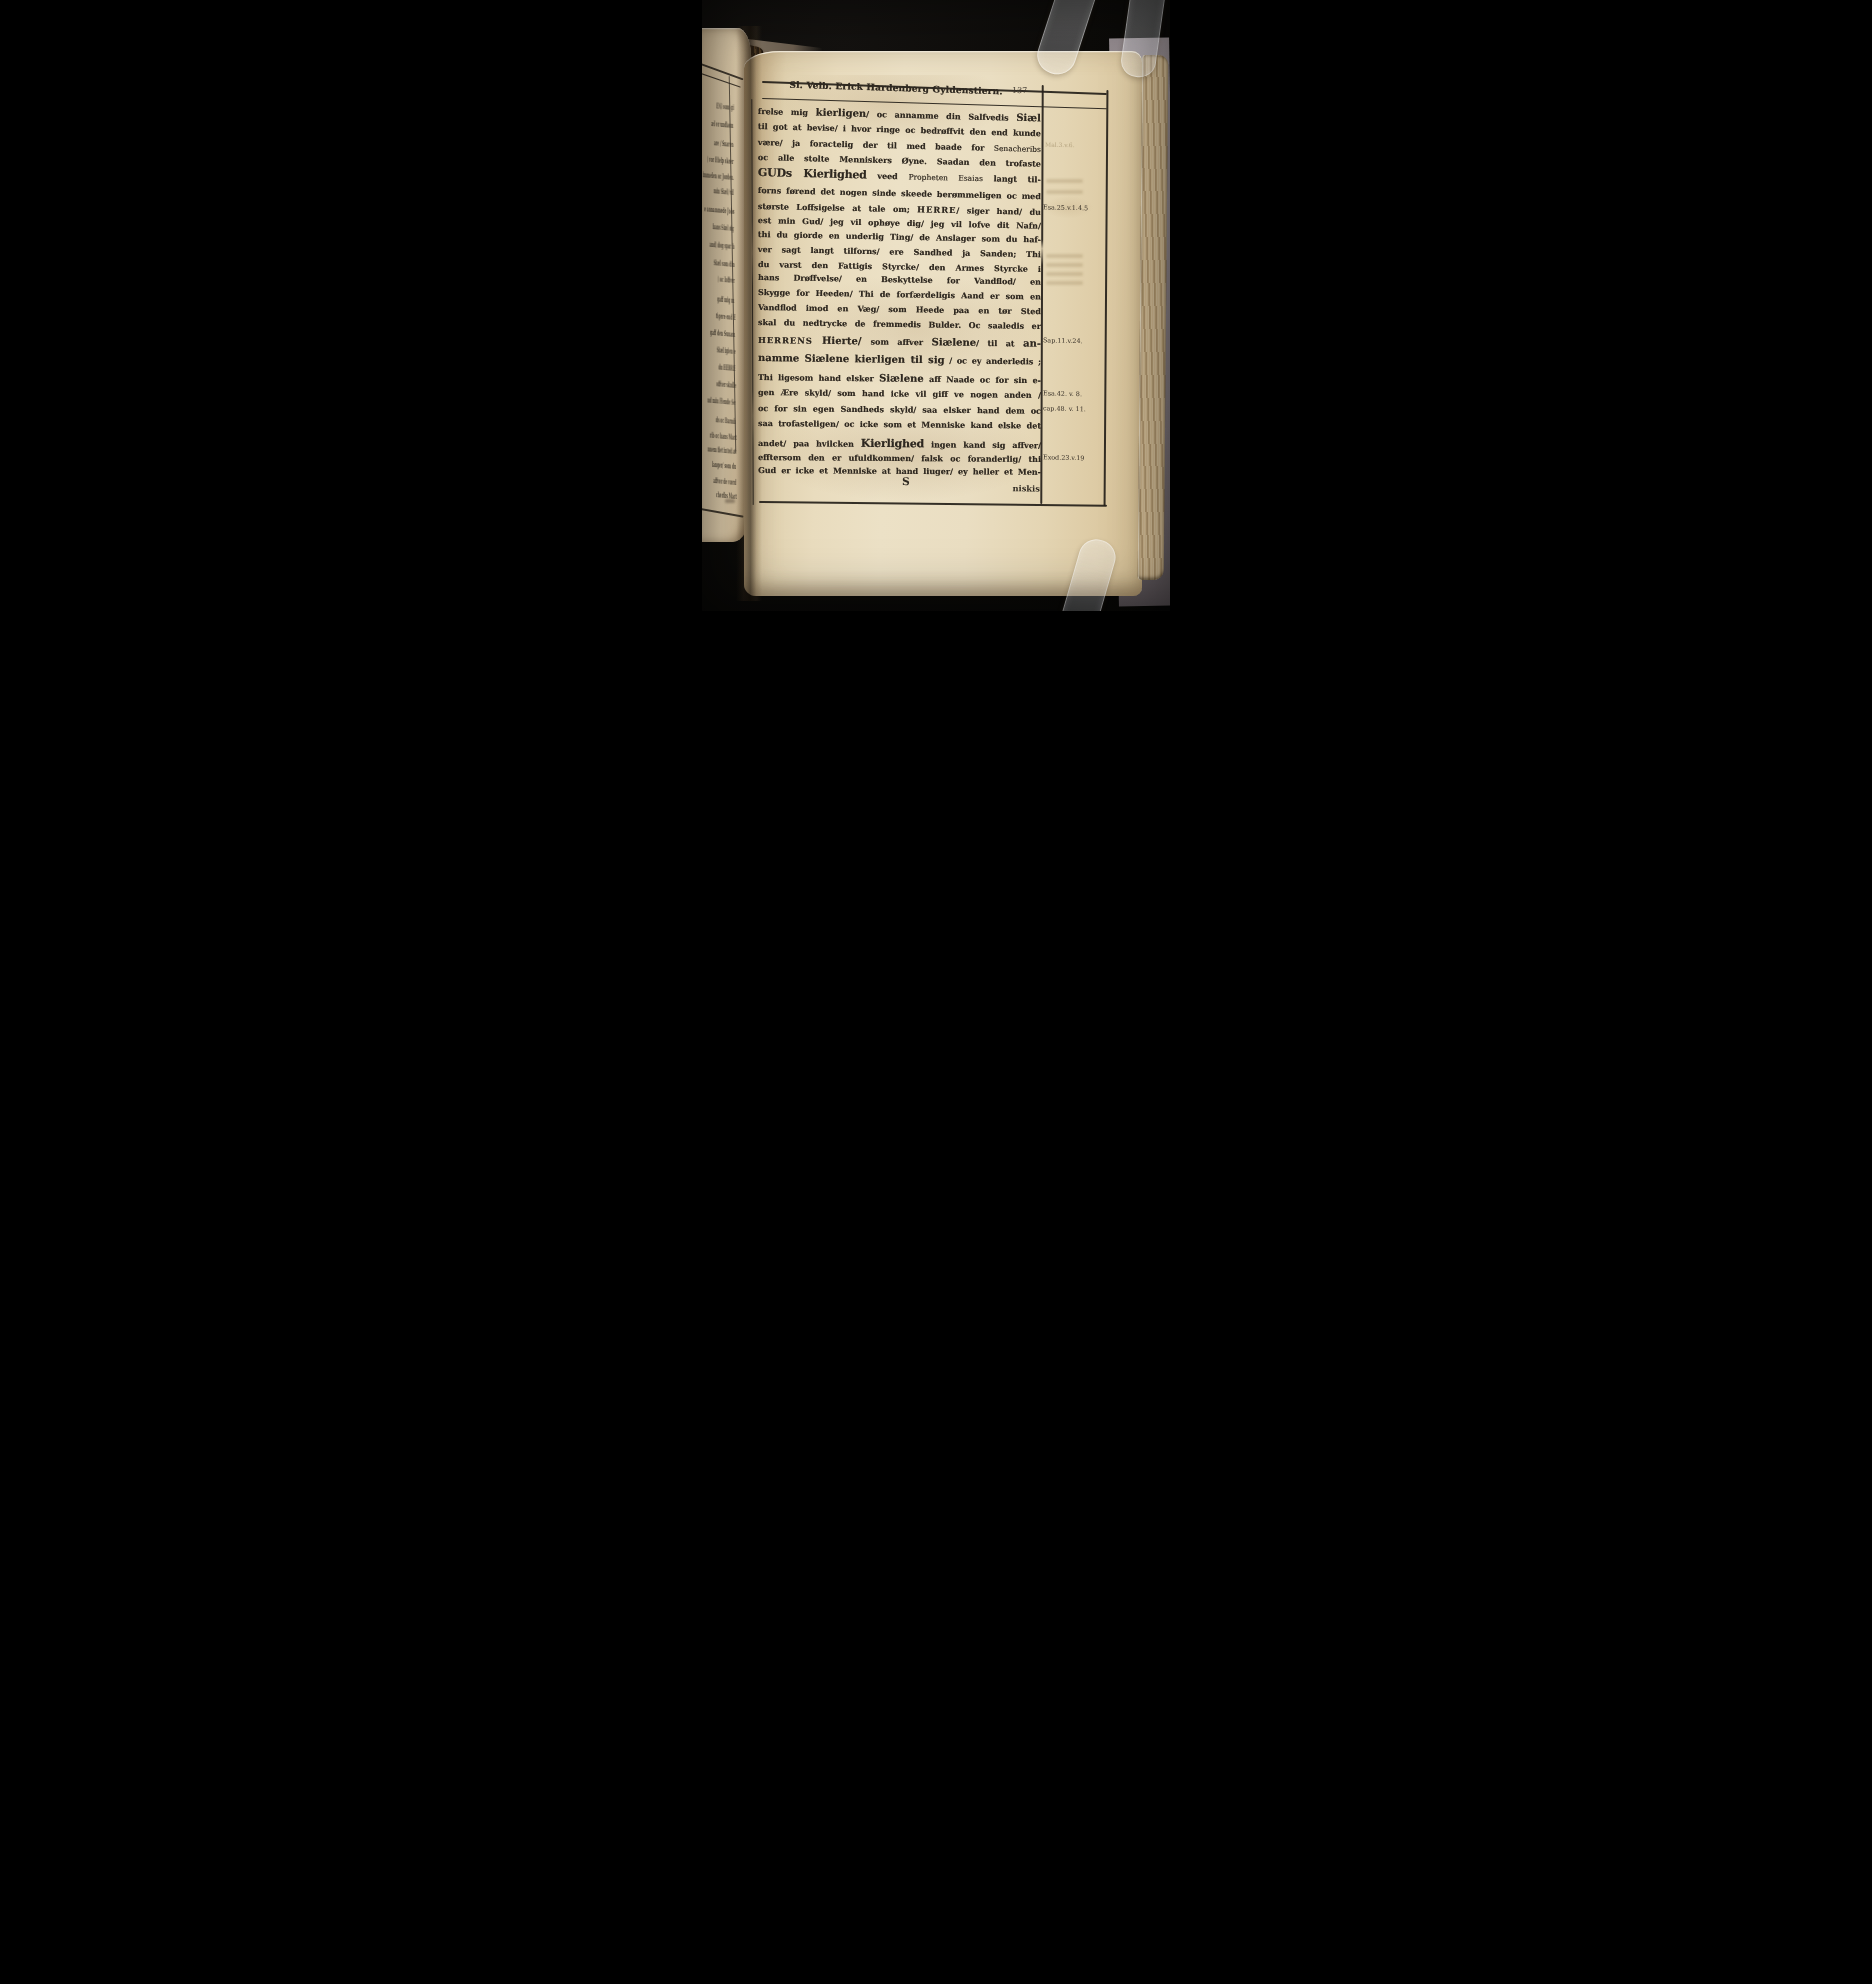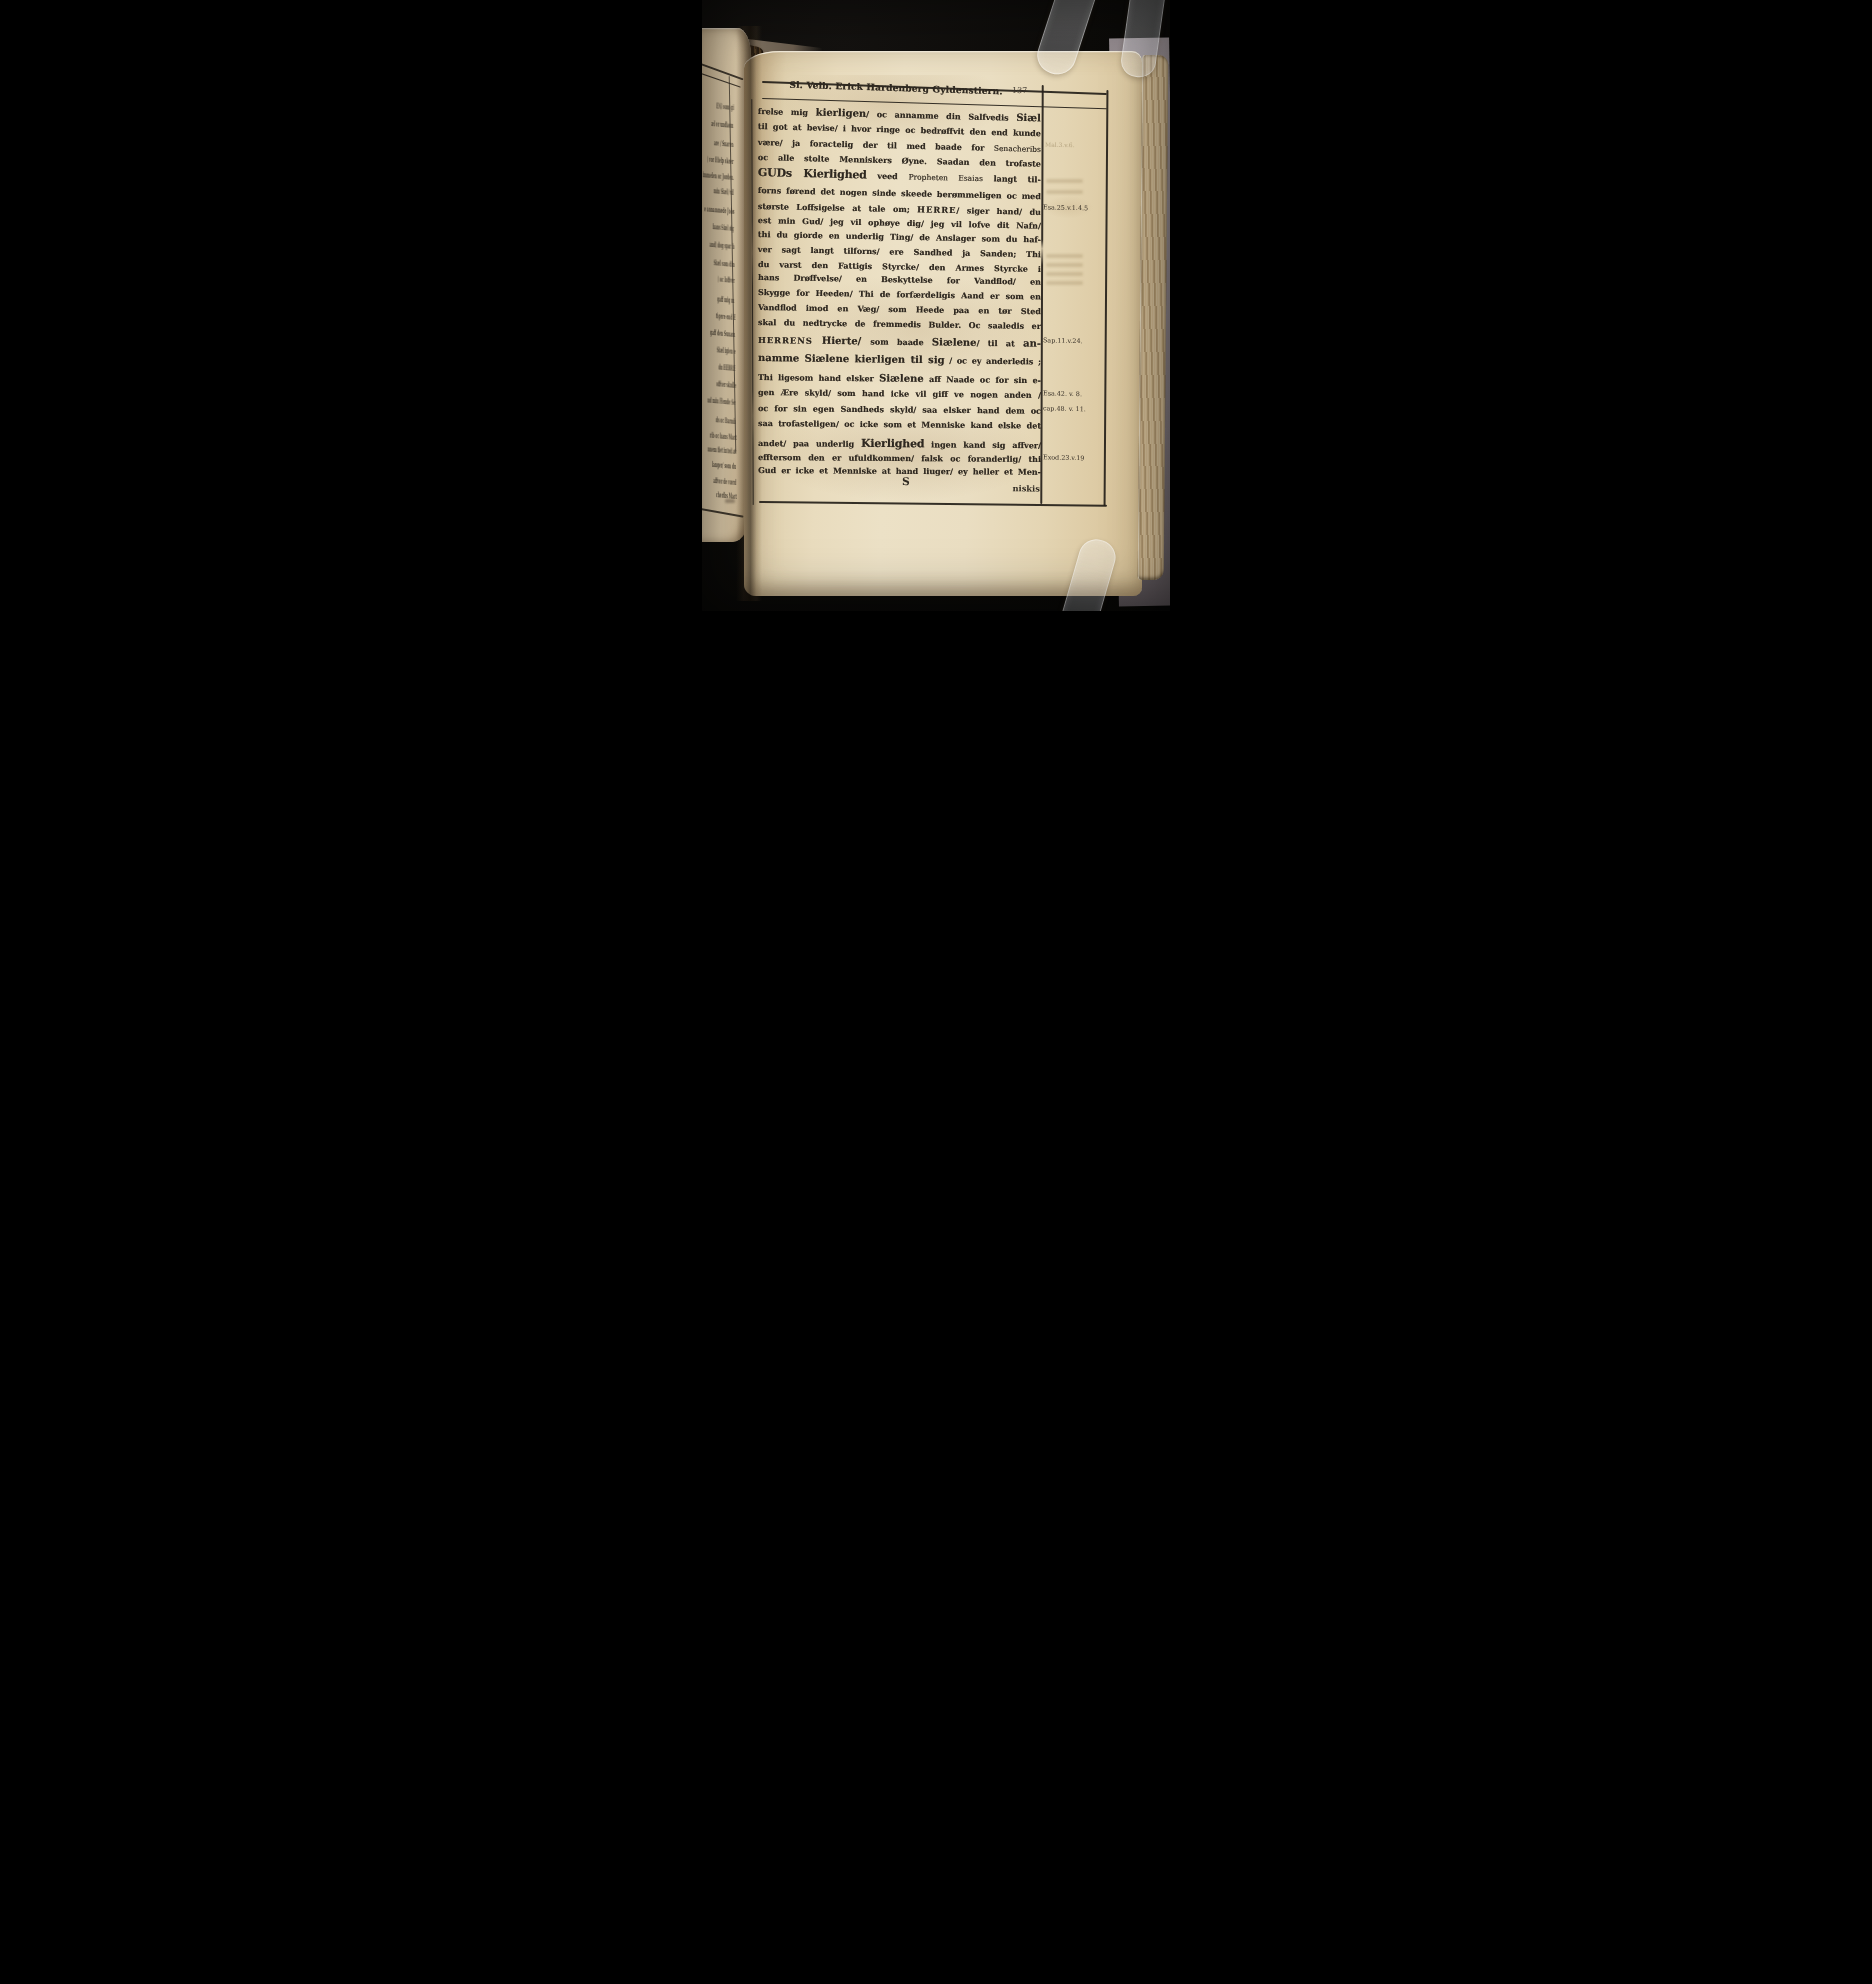--- a/index.html
+++ b/index.html
@@ -166,27 +166,27 @@
       <div class="line" style="top: 186px; transform: rotate(1.25deg);"><span class="seg-b">forns førend det nogen sinde skeede berømmeligen oc med</span></div>
       <div class="line" style="top: 202px; transform: rotate(1.2deg);"><span class="seg-b">største Loffsigelse at tale om;  </span><span class="seg-caps">HERRE</span><span class="seg-b">/ siger hand/ du</span></div>
       <div class="line" style="top: 216px; transform: rotate(1.15deg);"><span class="seg-b">est min Gud/ jeg vil ophøye dig/ jeg vil lofve dit Nafn/</span></div>
       <div class="line" style="top: 230px; transform: rotate(1.1deg);"><span class="seg-b">thi du giorde en underlig Ting/ de Anslager som du haf-</span></div>
       <div class="line" style="top: 245px; transform: rotate(1.05deg);"><span class="seg-b">ver sagt langt tilforns/ ere Sandhed ja Sanden; Thi</span></div>
       <div class="line" style="top: 260px; transform: rotate(1deg);"><span class="seg-b">du varst den Fattigis Styrcke/ den Armes Styrcke i</span></div>
       <div class="line" style="top: 273px; transform: rotate(0.95deg);"><span class="seg-b">hans Drøffvelse/ en Beskyttelse for Vandflod/ en</span></div>
       <div class="line" style="top: 288px; transform: rotate(0.9deg);"><span class="seg-b">Skygge for Heeden/ Thi de forfærdeligis Aand er som en</span></div>
       <div class="line" style="top: 303px; transform: rotate(0.85deg);"><span class="seg-b">Vandflod imod en Væg/ som Heede paa en tør Sted</span></div>
       <div class="line" style="top: 318px; transform: rotate(0.8deg);"><span class="seg-b">skal du nedtrycke de fremmedis Bulder.  Oc saaledis er</span></div>
-      <div class="line" style="top: 335px; transform: rotate(0.75deg);"><span class="seg-caps">HERRENS</span><span class="seg-big"> Hierte/ </span><span class="seg-b">som baade </span><span class="seg-big">Siælene</span><span class="seg-b">/ til at </span><span class="seg-big">an-</span></div>
+      <div class="line" style="top: 335px; transform: rotate(0.75deg);"><span class="seg-caps">HERRENS</span><span class="seg-big"> Hierte/ </span><span class="seg-b">som affver </span><span class="seg-big">Siælene</span><span class="seg-b">/ til at </span><span class="seg-big">an-</span></div>
       <div class="line" style="top: 353px; transform: rotate(0.7deg);"><span class="seg-big">namme Siælene kierligen til sig</span><span class="seg-b"> / oc ey anderledis ;</span></div>
       <div class="line" style="top: 372px; transform: rotate(0.65deg);"><span class="seg-b">Thi ligesom hand elsker </span><span class="seg-big">Siælene</span><span class="seg-b"> aff Naade oc for sin e-</span></div>
       <div class="line" style="top: 388px; transform: rotate(0.6deg);"><span class="seg-b">gen Ære skyld/ som hand icke vil giff ve nogen anden /</span></div>
       <div class="line" style="top: 404px; transform: rotate(0.55deg);"><span class="seg-b">oc for sin egen Sandheds skyld/ saa elsker hand dem oc</span></div>
       <div class="line" style="top: 419px; transform: rotate(0.5deg);"><span class="seg-b">saa trofasteligen/ oc icke som et Menniske kand elske det</span></div>
-      <div class="line" style="top: 437px; transform: rotate(0.45deg);"><span class="seg-b">andet/ paa underlig </span><span class="seg-xl">Kierlighed</span><span class="seg-b"> ingen kand sig affver/</span></div>
+      <div class="line" style="top: 437px; transform: rotate(0.45deg);"><span class="seg-b">andet/ paa hvilcken </span><span class="seg-xl">Kierlighed</span><span class="seg-b"> ingen kand sig affver/</span></div>
       <div class="line" style="top: 453px; transform: rotate(0.4deg);"><span class="seg-b">efftersom den er ufuldkommen/ falsk oc foranderlig/ thi</span></div>
       <div class="line" style="top: 466px; transform: rotate(0.35deg);"><span class="seg-b">Gud er icke et Menniske at hand liuger/ ey heller et Men-</span></div>
     </div>
 
   <div id="margin-notes">
       <div class="mnote" style="top: 204px;">Esa.25.v.1.4.5</div>
       <div class="mnote" style="top: 337px;">Sap.11.v.24.</div>
       <div class="mnote" style="top: 390px;">Esa.42. v. 8.</div>
       <div class="mnote" style="top: 405px;">cap.48. v. 11.</div>
       <div class="mnote" style="top: 454px;">Exod.23.v.19</div>

